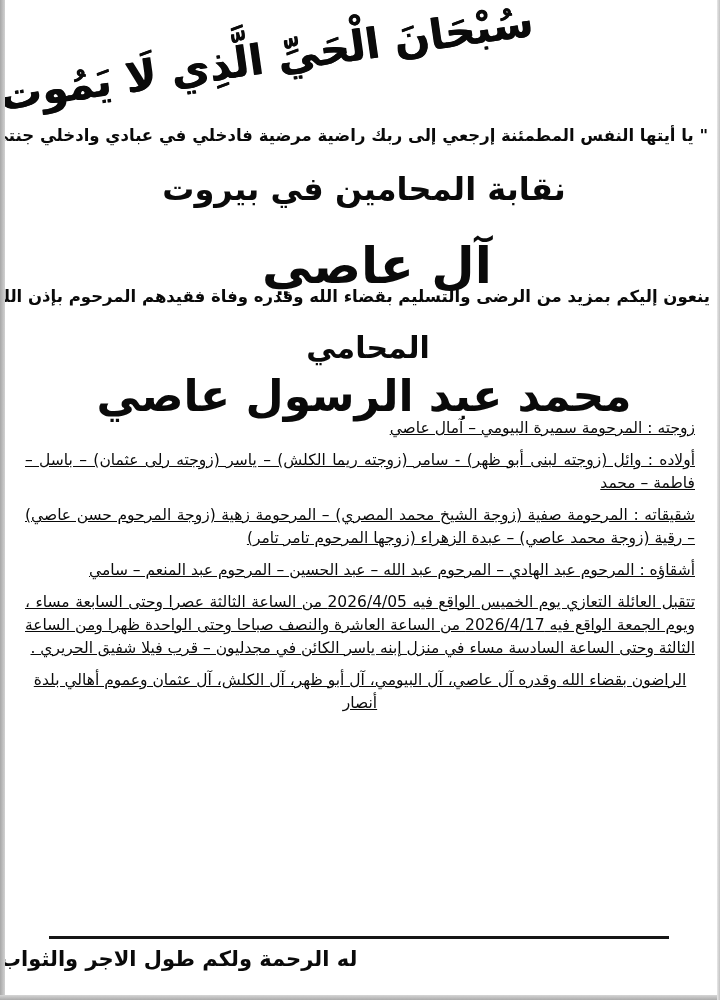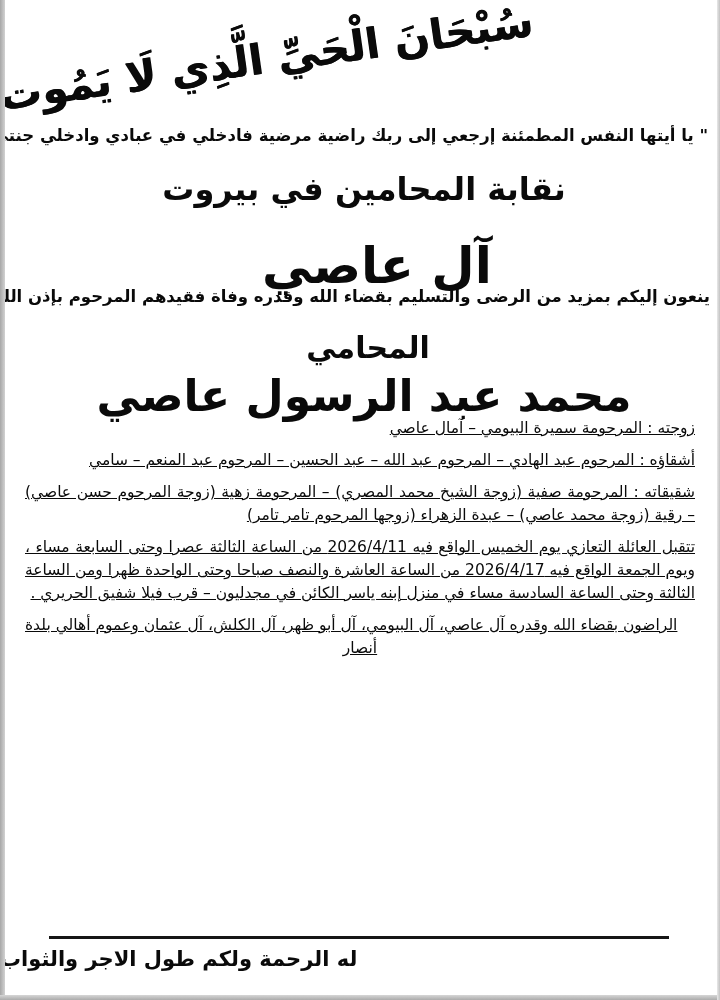--- a/index.html
+++ b/index.html
@@ -101,21 +101,21 @@
     font-size: 15.5px;
     line-height: 23px;
     text-align: justify;
     text-align-last: right;
     text-decoration: underline;
   }
   .body-text p {
     margin: 0 0 9px 0;
   }
   .body-text p.centered {
-    text-align: left;
+    text-align: center;
     text-align-last: center;
   }
   .footer-rule {
     position: absolute;
     top: 936px; left: 49px;
     width: 620px; height: 0;
     border-top: 3px solid #161616;
   }
   .footer-text {
     position: absolute;
@@ -144,23 +144,24 @@
   <h1 class="family-title">آل عاصي</h1>
 
   <p class="announcement">ينعون إليكم بمزيد من الرضى والتسليم بقضاء الله وقدره وفاة فقيدهم المرحوم بإذن الله</p>
 
   <h2 class="profession">المحامي</h2>
 
   <h2 class="deceased-name">محمد عبد الرسول عاصي</h2>
 
   <div class="body-text">
     <p>زوجته : المرحومة سميرة البيومي – آمال عاصي</p>
+    <p>أولاده : وائل (زوجته لبنى أبو ظهر) - سامر (زوجته ريما الكلش) – ياسر (زوجته رلى عثمان) – باسل – فاطمة – محمد</p>
+    <p>شقيقاته : المرحومة صفية (زوجة الشيخ محمد المصري) – المرحومة زهية (زوجة المرحوم حسن عاصي) – رقية (زوجة محمد عاصي) – عبدة الزهراء (زوجها المرحوم تامر تامر)</p>
     <p>أشقاؤه : المرحوم عبد الهادي – المرحوم عبد الله – عبد الحسين – المرحوم عبد المنعم – سامي</p>
-    <p>شقيقاته : المرحومة صفية (زوجة الشيخ محمد المصري) – المرحومة زهية (زوجة المرحوم حسن عاصي) – رقية (زوجة محمد عاصي) – عبدة الزهراء (زوجها المرحوم تامر تامر)</p>
-    <p>تتقبل العائلة التعازي يوم الخميس الواقع فيه 2026/4/11 من الساعة الثالثة عصرا وحتى السابعة مساء ، ويوم الجمعة الواقع فيه 2026/4/17 من الساعة العاشرة والنصف صباحا وحتى الواحدة ظهرا ومن الساعة الثالثة وحتى الساعة السادسة مساء في منزل إبنه ياسر الكائن في مجدليون – قرب فيلا شفيق الحريري .</p>
+    <p>تتقبل العائلة التعازي يوم الخميس الواقع فيه 2026/4/05 من الساعة الثالثة عصرا وحتى السابعة مساء ، ويوم الجمعة الواقع فيه 2026/4/17 من الساعة العاشرة والنصف صباحا وحتى الواحدة ظهرا ومن الساعة الثالثة وحتى الساعة السادسة مساء في منزل إبنه ياسر الكائن في مجدليون – قرب فيلا شفيق الحريري .</p>
     <p class="centered">الراضون بقضاء الله وقدره آل عاصي، آل البيومي، آل أبو ظهر، آل الكلش، آل عثمان وعموم أهالي بلدة أنصار</p>
   </div>
 
   <div class="footer-rule"></div>
 
   <p class="footer-text">له الرحمة ولكم طول الاجر والثواب</p>
 
 </div>
 
 </body></html>

